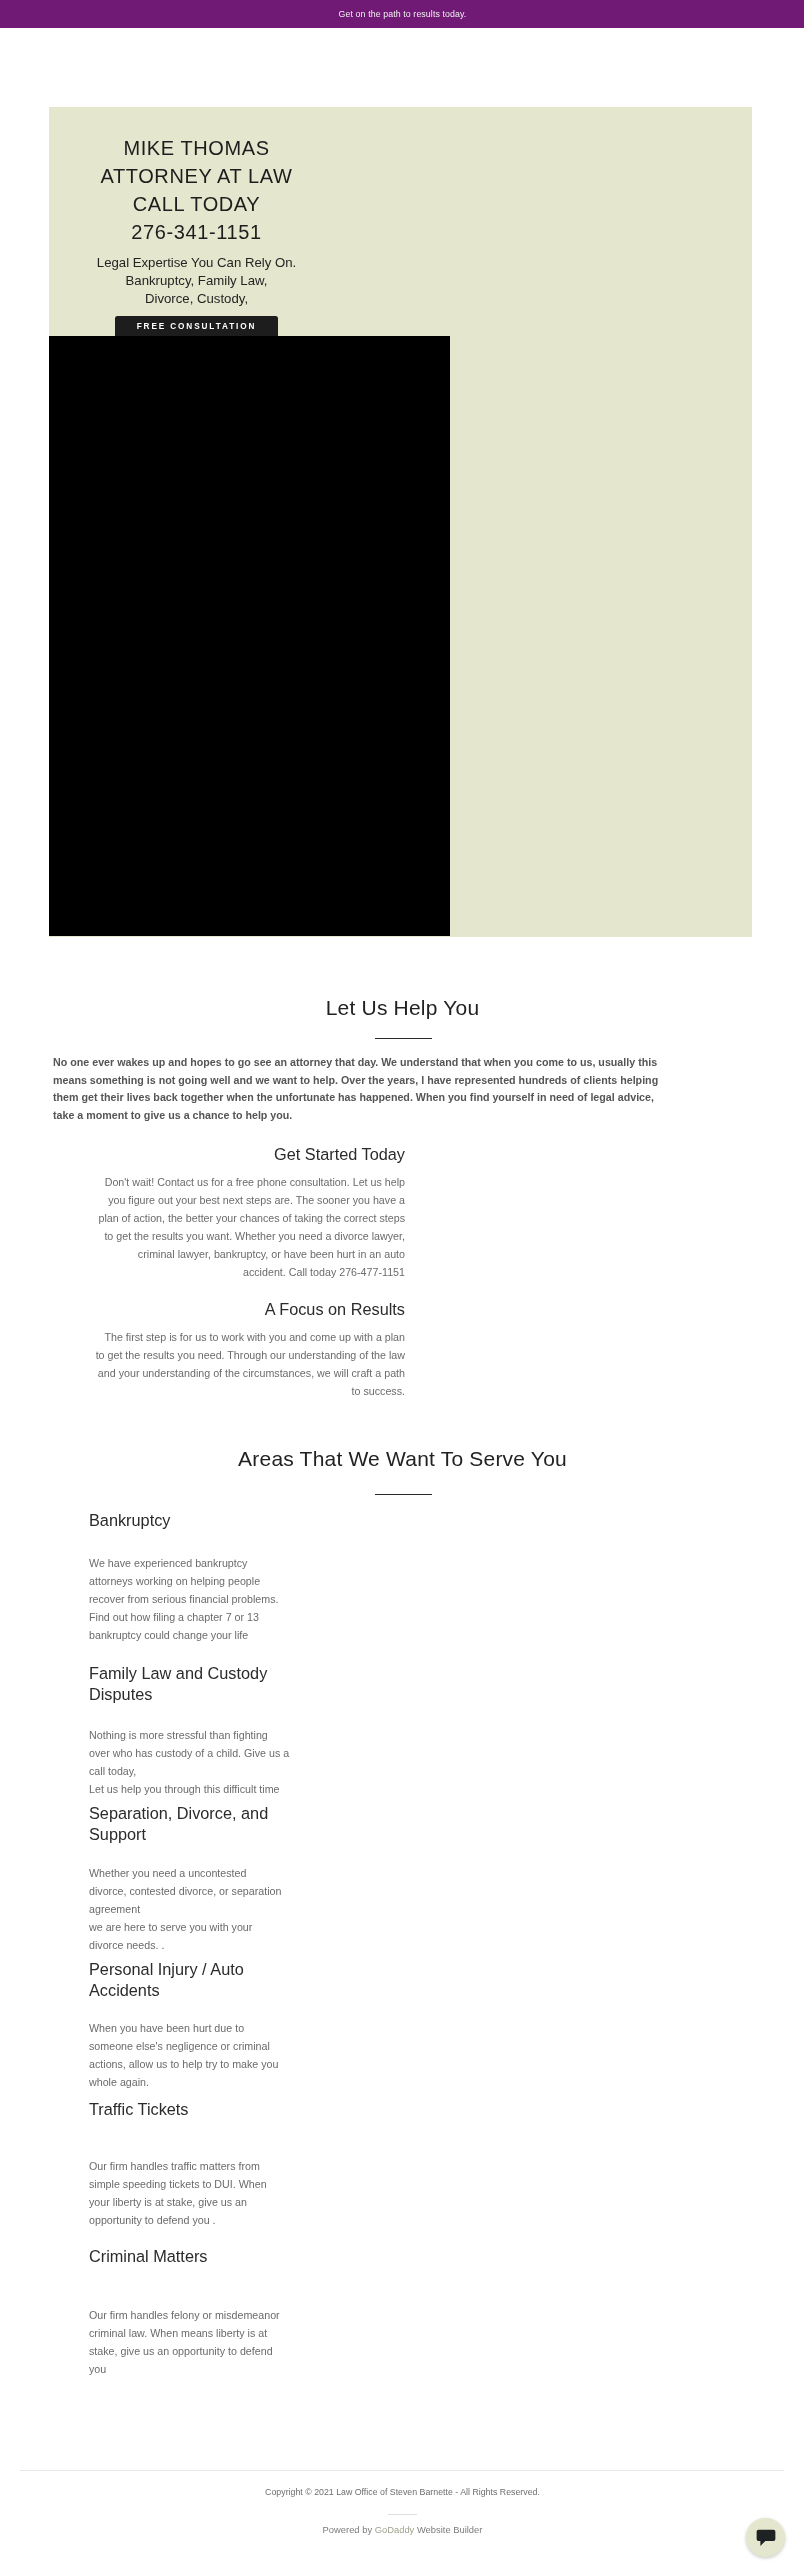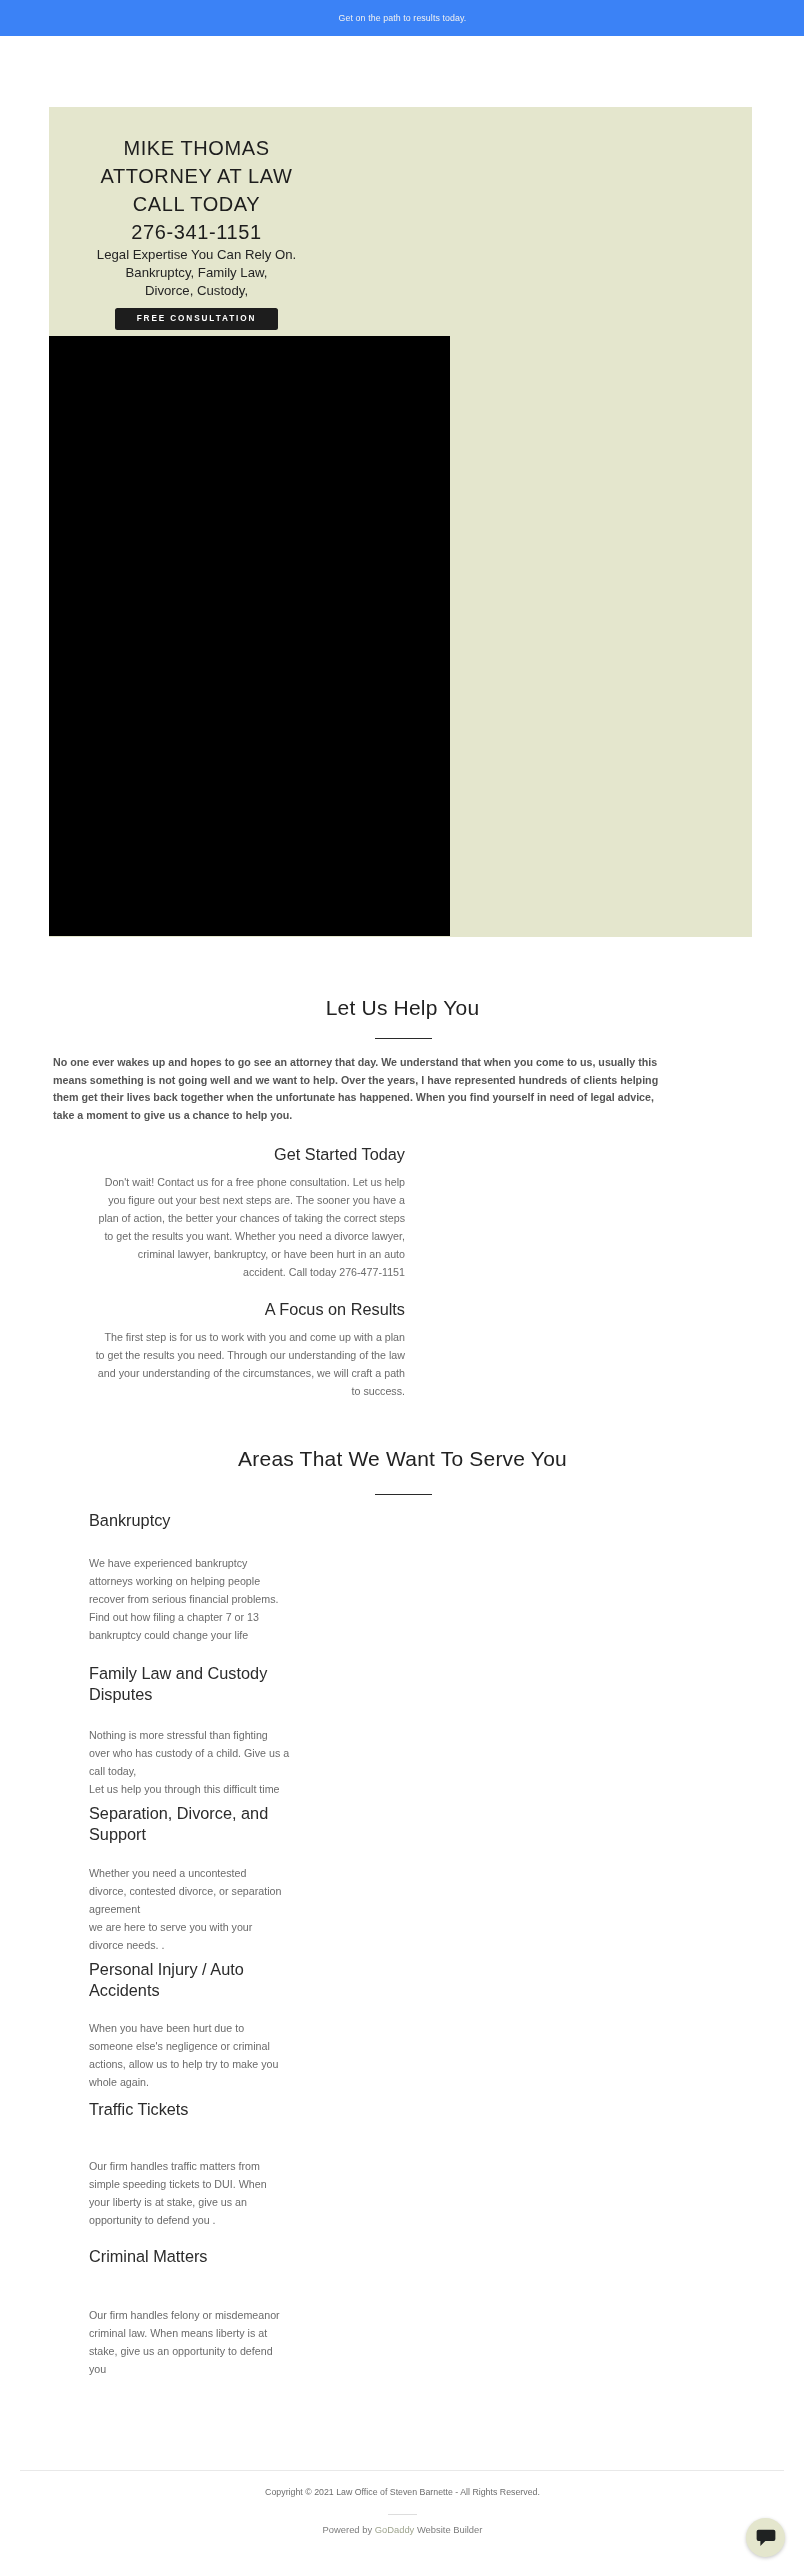--- a/index.html
+++ b/index.html
@@ -8,36 +8,36 @@
     width: 805px; height: 2576px;
     position: relative;
     overflow: hidden;
     font-family: "Liberation Sans", "DejaVu Sans", sans-serif;
     color: #2b2b2b;
   }
   .ml { white-space: pre-line; }
 
   
   .topbar {
-    position: absolute; top: 0; left: 0; width: 805px; height: 36px;
-    background: #3b82f6; display: flex; align-items: center; justify-content: center;
+    position: absolute; top: 0; left: 0; width: 805px; height: 28px;
+    background: #701a75; display: flex; align-items: center; justify-content: center;
   }
   .topbar p { color: #f1f1f1; font-size: 8.8px; letter-spacing: 0.1px; }
 
   
   .hero {
     position: absolute; top: 107px; left: 49px; width: 703px; height: 830px;
     background: #e4e6cd;
   }
   .hero-text { width: 295px; padding-top: 27px; text-align: center; }
   .hero-title {
     font-size: 20px; line-height: 28px; font-weight: 400;
     letter-spacing: 0.6px; color: #1d1d1d;
   }
-  .hero-sub { margin-top: 0; font-size: 13.2px; line-height: 18px; color: #242424; }
+  .hero-sub { margin-top: 8px; font-size: 13.2px; line-height: 18px; color: #242424; }
   .hero-cta {
     display: inline-block; margin-top: 8.2px; padding: 6.3px 21.4px;
     background: #1d1d1d; color: #ffffff; border: none; border-radius: 2.5px;
     font-family: inherit; font-size: 8.2px; font-weight: bold; letter-spacing: 1.9px;
     cursor: pointer;
     text-align: center;
   }
   .hero-video {
     position: absolute; left: 0; top: 229px; width: 401px; height: 600px;
     background: #000000; cursor: pointer;

